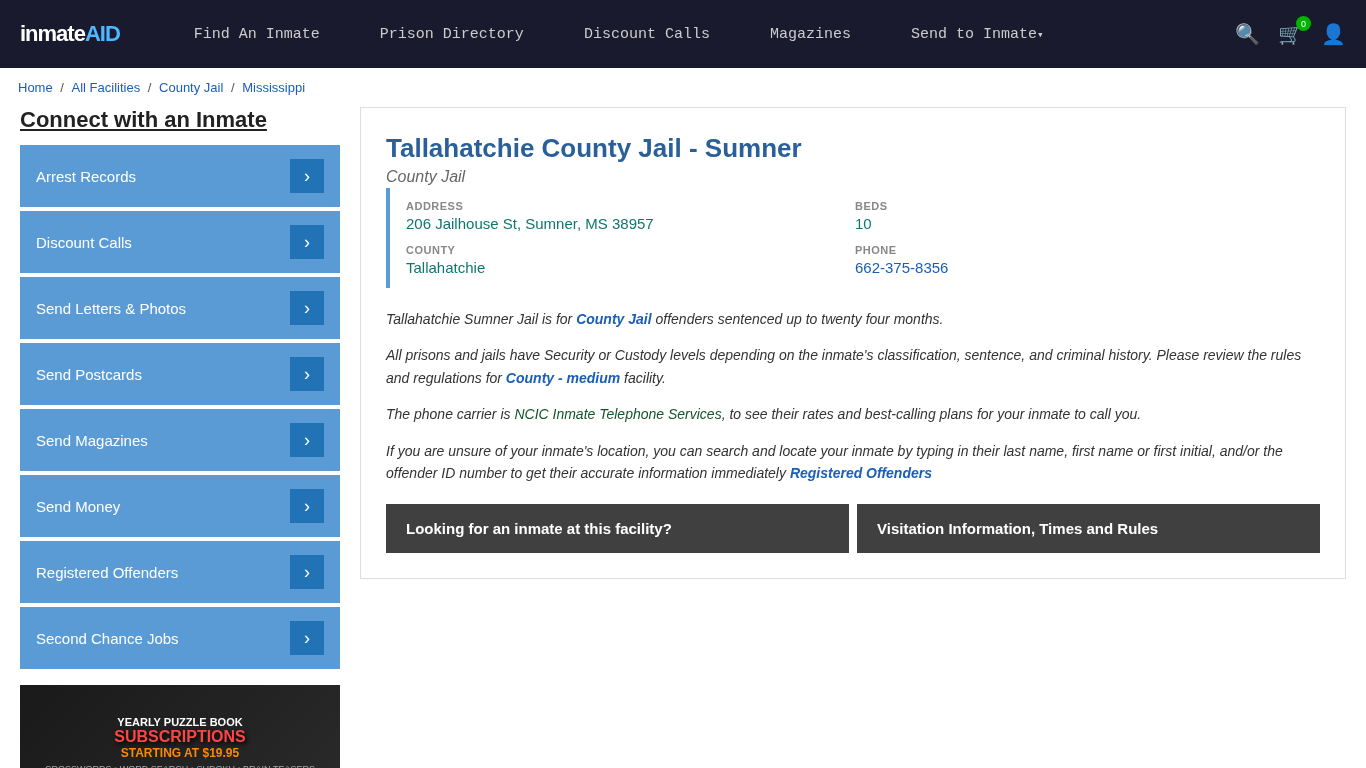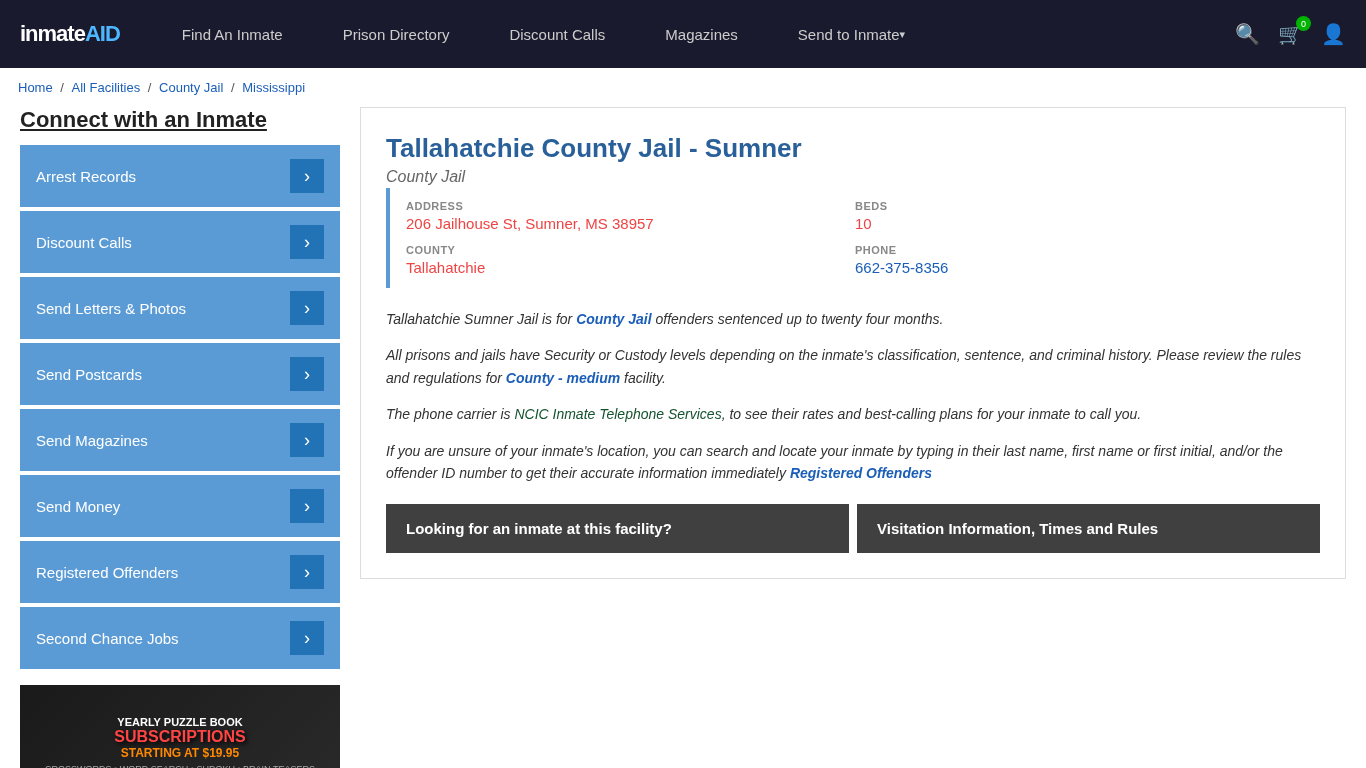--- a/index.html
+++ b/index.html
@@ -10,21 +10,21 @@
       background: #1a1a2e;
       display: flex;
       align-items: center;
       padding: 0 20px;
       height: 68px;
       gap: 0;
     }
     .logo-area {
       display: flex;
       align-items: center;
-      margin-right: 32px;
+      margin-right: 44px;
     }
     .logo-text {
       color: #fff;
       font-size: 22px;
       font-weight: bold;
       letter-spacing: -1px;
     }
     .logo-text span { color: #4db8ff; }
     .nav-links {
       display: flex;
@@ -34,20 +34,21 @@
     .nav-item {
       color: #ccc;
       font-size: 15px;
       padding: 0 30px;
       height: 52px;
       display: flex;
       align-items: center;
       cursor: pointer;
       text-decoration: none;
       white-space: nowrap;
+      font-family: Liberation Mono, monospace;
     }
     .nav-item.has-arrow::after {
       content: ' ▾';
       font-size: 11px;
     }
     .header-icons {
       display: flex;
       align-items: center;
       gap: 18px;
       margin-left: auto;
@@ -212,21 +213,21 @@
     .info-label {
       font-size: 11px;
       font-weight: bold;
       color: #888;
       text-transform: uppercase;
       letter-spacing: 0.5px;
       margin-bottom: 3px;
     }
     .info-value {
       font-size: 15px;
-      color: #ef4444;
+      color: #0f766e;
     }
     .info-value.phone { color: #1a5eb8; }
     .description-text {
       font-size: 14px;
       color: #333;
       line-height: 1.6;
       margin-bottom: 14px;
       font-style: italic;
     }
     .description-text a {

